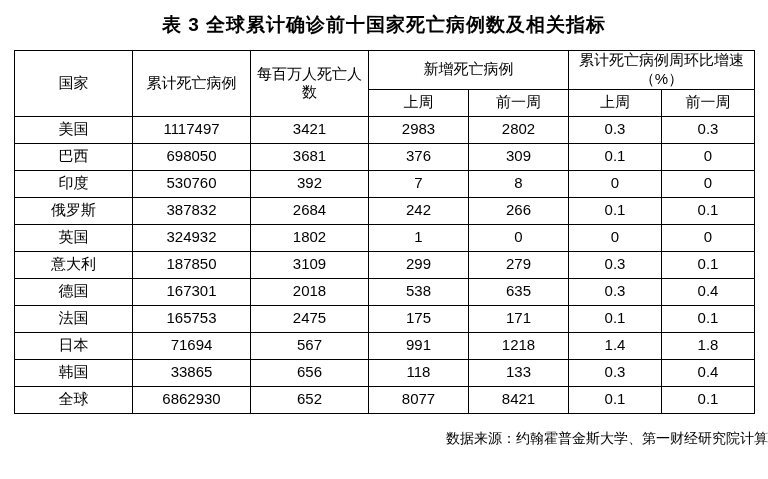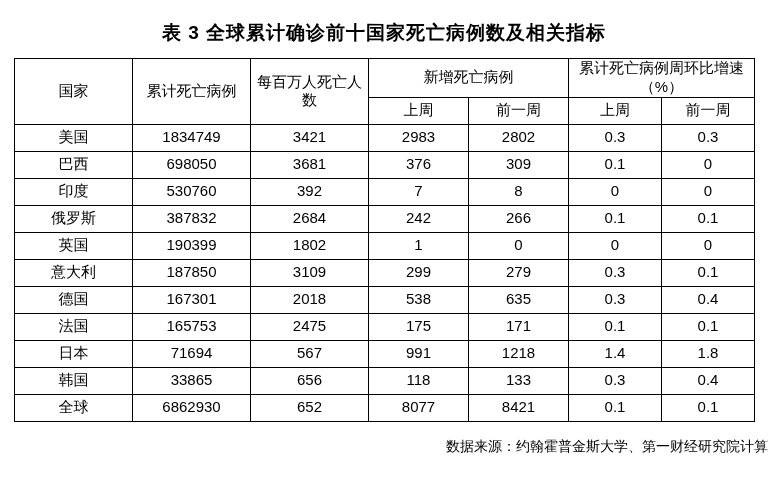--- a/index.html
+++ b/index.html
@@ -18,21 +18,21 @@
     width: 768px;
     height: 479px;
     position: relative;
     box-sizing: border-box;
   }
   .title {
     text-align: center;
     font-size: 19px;
     font-weight: bold;
     letter-spacing: 1px;
-    padding-top: 20px;
+    padding-top: 12px;
     padding-bottom: 12px;
   }
   .table-wrap {
     padding: 0 14px;
   }
   table.data {
     border-collapse: collapse;
     width: 740px;
     margin: 0 auto;
     table-layout: fixed;
@@ -104,21 +104,21 @@
         <tr>
           <th class="hdr-sub">上周</th>
           <th class="hdr-sub">前一周</th>
           <th class="hdr-sub">上周</th>
           <th class="hdr-sub">前一周</th>
         </tr>
       </thead>
       <tbody>
           <tr>
             <td>美国</td>
-            <td>1834749</td>
+            <td>1117497</td>
             <td>3421</td>
             <td>2983</td>
             <td>2802</td>
             <td>0.3</td>
             <td>0.3</td>
           </tr>
           <tr>
             <td>巴西</td>
             <td>698050</td>
             <td>3681</td>
@@ -140,21 +140,21 @@
             <td>俄罗斯</td>
             <td>387832</td>
             <td>2684</td>
             <td>242</td>
             <td>266</td>
             <td>0.1</td>
             <td>0.1</td>
           </tr>
           <tr>
             <td>英国</td>
-            <td>190399</td>
+            <td>324932</td>
             <td>1802</td>
             <td>1</td>
             <td>0</td>
             <td>0</td>
             <td>0</td>
           </tr>
           <tr>
             <td>意大利</td>
             <td>187850</td>
             <td>3109</td>

